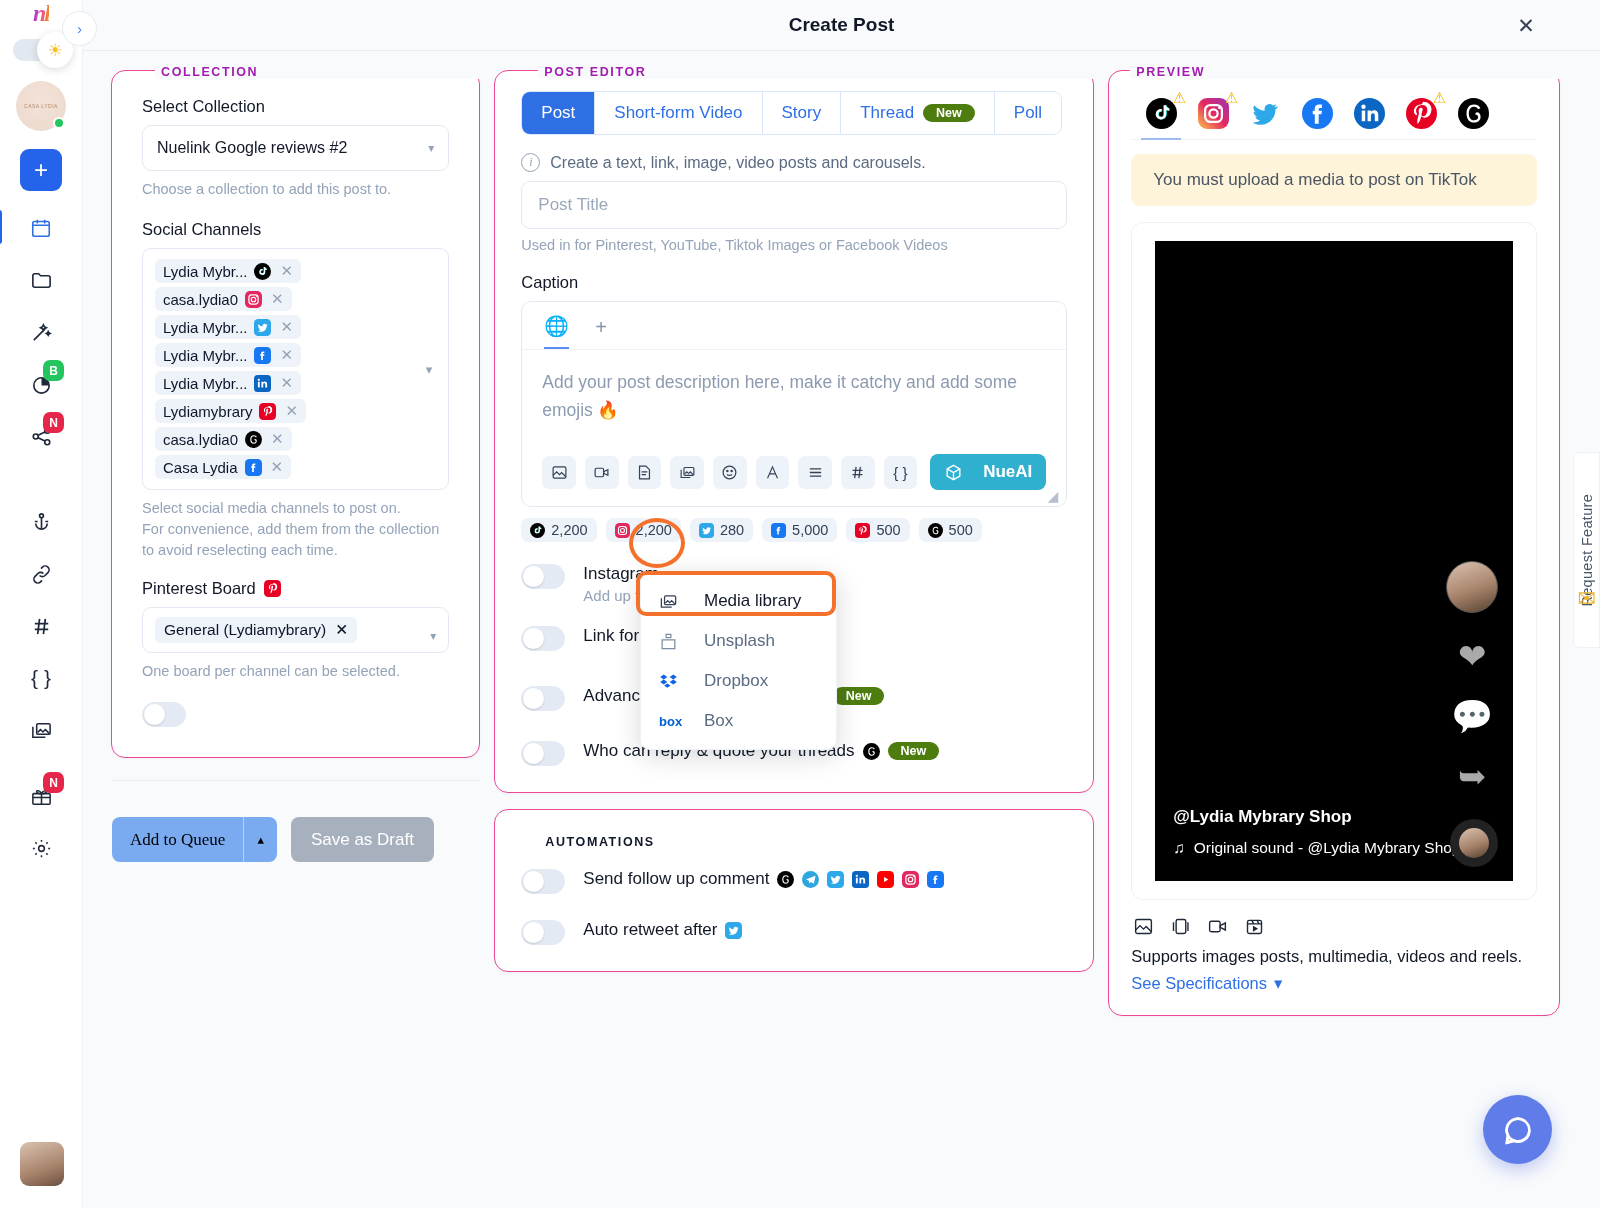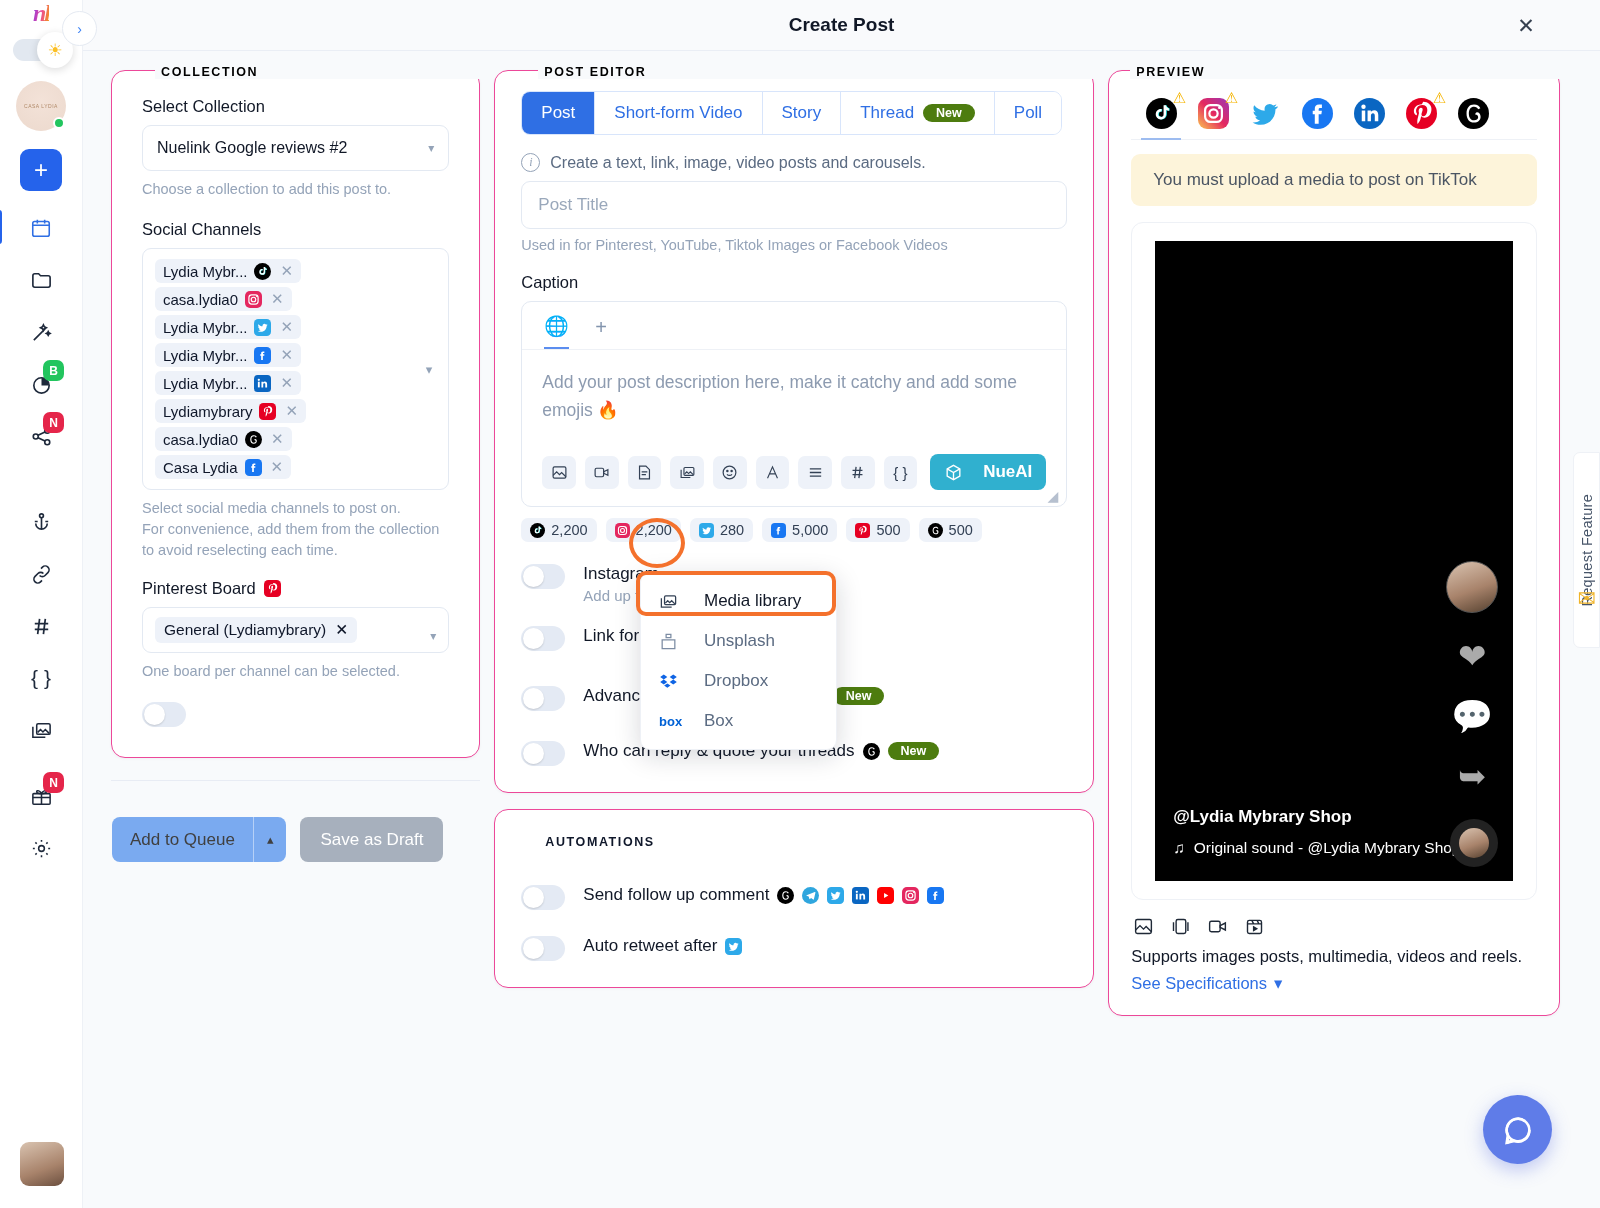--- a/index.html
+++ b/index.html
@@ -57,21 +57,21 @@
     display:flex;align-items:center;justify-content:center;font-size:21px;color:#374151;
     font-weight:300; cursor:pointer;}
   .rail-expand { position:absolute; left:62px; top:11px; width:35px;height:35px;
     border-radius:50%; background:#fff;border:1px solid #e5eaf2;
     display:flex;align-items:center;justify-content:center;color:#3b82f6;font-size:14px; z-index:5;}
 
   
   .cols { position:absolute; left:83px; top:51px; right:0; bottom:0; display:flex;
     padding: 14px 40px 0 28px; gap: 14px; }
   .col-label { font-size: 12.5px; font-weight: bold; letter-spacing: 1.6px;
-    color:#000000; margin-left: 44px; margin-bottom: -9px; position:relative; z-index:3;
+    color:#a21caf; margin-left: 44px; margin-bottom: -9px; position:relative; z-index:3;
     background:#f8fafc; display:inline-block; padding: 0 6px; }
   .card { background:#fff; border:1px solid #ec4899; border-radius: 14px;
     box-shadow: 0 1px 3px rgba(16,24,40,.04); }
 
   .col-left { width: 372px; display:flex; flex-direction:column; }
   .col-mid  { width: 600px; display:flex; flex-direction:column; }
   .col-right{ width: 455px; display:flex; flex-direction:column; }
 
   
   .left-card { padding: 26px 30px 30px 30px; }
@@ -93,22 +93,22 @@
   .board-chip { background:#eef2f9; border-radius:6px; padding:4px 9px; font-size:15.5px;
     display:inline-flex; align-items:center; gap:9px; color:#0f172a;}
   .toggle { width:44px; height:25px; border-radius:13px; background:#e4eaf4; position:relative;
     flex:none;}
   .toggle::after{content:'';position:absolute;left:2px;top:2px;width:21px;height:21px;
     border-radius:50%;background:#fff; box-shadow:0 1px 2px rgba(0,0,0,.15);}
   .sched-row { display:flex; gap:16px; margin-top:20px; align-items:flex-start;}
   .sched-title { font-size:16.5px; color:#111827; }
   .sched-sub { font-size:15px; color:#94a3b8; line-height:1.4; margin-top:2px;}
   .btn-row { display:flex; gap:14px; margin-top:36px; padding-left:1px;}
-  .btn-queue { background:#7aaaf0; color:#404040; border-radius:8px; height:45px;
-    display:flex; align-items:center; font-size:17px; }
+  .btn-queue { background:#7aaaf0; color:#000000; border-radius:8px; height:45px;
+    display:flex; align-items:center; font-size:17px;font-family:Liberation Serif, serif; }
   .btn-queue .main { padding: 0 18px; }
   .btn-queue .arrow { border-left:1px solid rgba(255,255,255,.45); padding:0 13px;
     height:100%; display:flex;align-items:center; font-size:13px;}
   .btn-draft { background:#a7b0bd; color:#fff; border-radius:8px; height:45px;
     display:flex;align-items:center; padding:0 20px; font-size:17px;}
   .divider-left{ border-top:1px solid #e8ecf4; margin: 22px 0 0 0;}
 
   
   .mid-card { padding: 20px 26px 26px 26px; position:relative;}
   .tabs { display:flex; border:1px solid #d8e5fb; border-radius:9px; overflow:hidden;
@@ -594,21 +594,21 @@
               <circle cx="12" cy="12" r="12" fill="#000"></circle>
               <path d="M12.4 18c-3.1 0-5-2.2-5-6s1.9-6 5-6c2.2 0 3.6 1 4.2 2.6l-1.5.6c-.4-1.1-1.3-1.7-2.7-1.7-2.1 0-3.4 1.6-3.4 4.5s1.3 4.5 3.4 4.5c1.6 0 2.7-.8 2.7-2 0-1-.7-1.6-2-1.8.1-.9.5-1.5 1.2-1.5 1.4 0 2.4 1.2 2.4 3 0 2.3-1.8 3.8-4.3 3.8z" fill="#fff"></path>
             </svg>
           <span class="badge-new">New</span>
         </div>
       </div>
     </div>
 
     <div class="card autom-card">
       <div style="font-size:12.5px;font-weight:bold;letter-spacing:1.6px;color:#0f172a;margin:-34px 0 14px 18px;background:#fff;display:inline-block;padding:0 6px;">AUTOMATIONS</div>
-      <div class="opt-row" style="margin-top:22px;">
+      <div class="opt-row" style="margin-top:6px;">
         <div class="toggle"></div>
         <div class="opt-title">
           <span>Send follow up comment</span>
           <svg width="17" height="17" viewBox="0 0 24 24">
               <circle cx="12" cy="12" r="12" fill="#000"></circle>
               <path d="M12.4 18c-3.1 0-5-2.2-5-6s1.9-6 5-6c2.2 0 3.6 1 4.2 2.6l-1.5.6c-.4-1.1-1.3-1.7-2.7-1.7-2.1 0-3.4 1.6-3.4 4.5s1.3 4.5 3.4 4.5c1.6 0 2.7-.8 2.7-2 0-1-.7-1.6-2-1.8.1-.9.5-1.5 1.2-1.5 1.4 0 2.4 1.2 2.4 3 0 2.3-1.8 3.8-4.3 3.8z" fill="#fff"></path>
             </svg>
           <svg width="17" height="17" viewBox="0 0 24 24">
               <circle cx="12" cy="12" r="12" fill="#2FA6DE"></circle>
               <path d="M18 7L6.5 11.6c-.7.3-.7.7 0 .9l2.9.9 1.1 3.4c.2.4.4.5.7.2l1.6-1.5 3 2.2c.5.3.9.1 1-.5L19 7.7c.1-.6-.3-.9-1-.7z" fill="#fff"></path>

